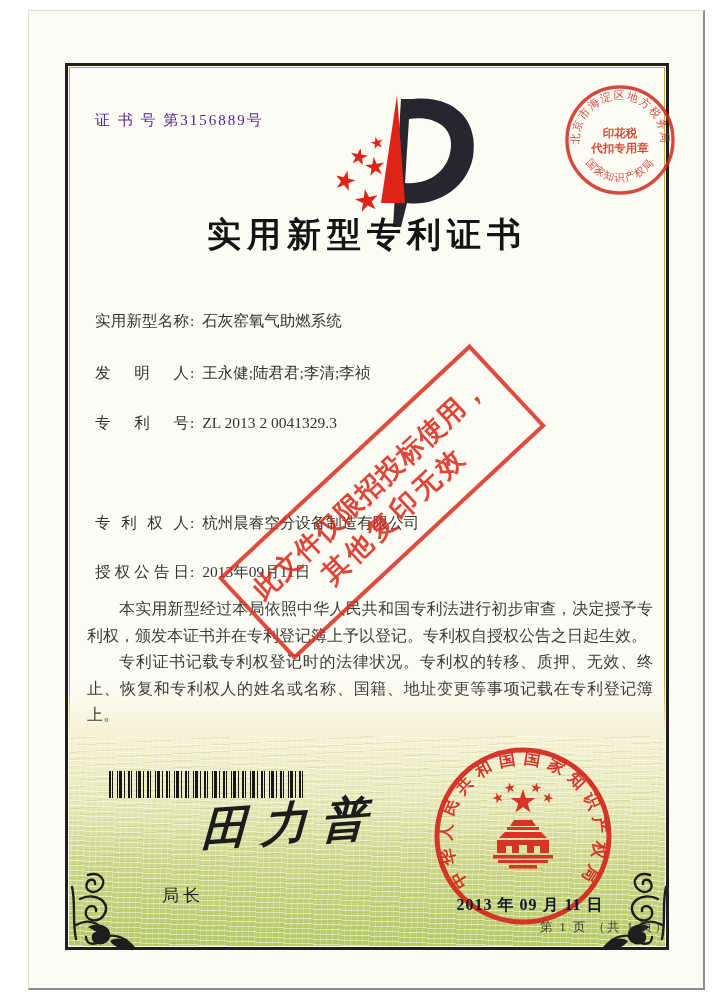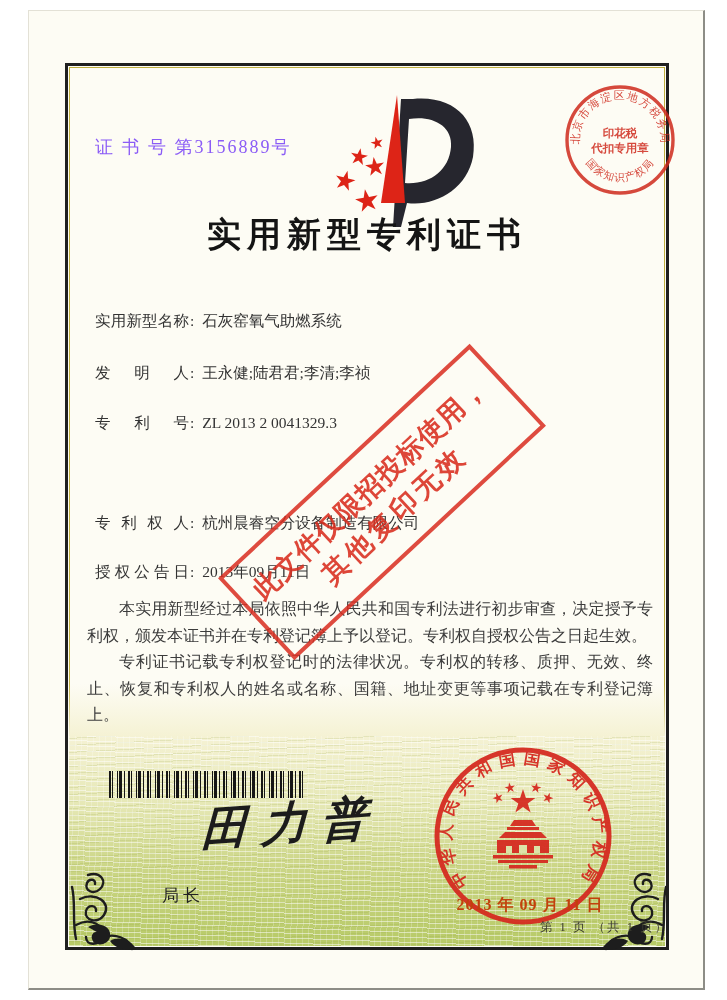--- a/index.html
+++ b/index.html
@@ -10,39 +10,39 @@
   .frame{position:absolute;left:36px;top:52px;width:604px;height:887px;border:3px solid #1f1f1f;box-sizing:border-box;}
   .frame-gold{position:absolute;inset:1px;border:1px solid #bfae3e;}
   .tint{position:absolute;left:1px;right:1px;bottom:211px;height:52px;
         background:linear-gradient(180deg,rgba(247,244,216,0) 0%,#f5f2d4 100%);}
   .green{position:absolute;left:1px;right:1px;bottom:1px;height:210px;
         background:
           repeating-linear-gradient(92deg,rgba(255,255,255,.22) 0 1px,transparent 1px 6px),
           repeating-linear-gradient(2deg,rgba(255,255,255,.5) 0 1px,transparent 1px 5px),
           repeating-linear-gradient(-3deg,rgba(150,165,70,.18) 0 1px,transparent 1px 7px),
           linear-gradient(180deg,#f5f2d4 0%,#e6e8b6 32%,#ccd687 62%,#b7ca67 100%);}
-  .cert-no{position:absolute;left:66px;top:124px;font-size:18px;letter-spacing:2px;color:#8b5cf6;}
+  .cert-no{position:absolute;left:66px;top:100px;font-size:15px;letter-spacing:2px;color:#4c1d95;}
   .title{position:absolute;left:36px;top:201px;width:604px;text-align:center;
          font-size:34px;font-weight:bold;letter-spacing:6px;color:#141414;}
   .row{position:absolute;left:66px;font-size:15.5px;color:#333;white-space:nowrap;}
   .row .lbl{display:inline-block;width:94px;text-align:justify;text-align-last:justify;}
   .row .sep{display:inline-block;margin:0 8px 0 1px;}
   .paras{position:absolute;left:58px;top:585px;width:566px;font-size:16px;line-height:26.5px;
          text-align:justify;color:#3c3c3c;}
   .paras p{margin:0;text-indent:2em;}
   .barcode{position:absolute;left:80px;top:760px;width:196px;height:27px;
          background:repeating-linear-gradient(90deg,#161616 0 2px,transparent 2px 3px,#161616 3px 4px,
            transparent 4px 8px,#161616 8px 9px,transparent 9px 10px,#161616 10px 13px,transparent 13px 15px,
            #161616 15px 16px,transparent 16px 19px);}
   .director{position:absolute;left:133px;top:838px;font-size:17px;letter-spacing:4px;color:#222;margin-top:35px;}
   .signature{position:absolute;left:172px;top:782px;font-size:46px;font-weight:bold;font-style:italic;
          letter-spacing:14px;color:#1c1c1c;transform:rotate(-4deg) skewX(-6deg);}
   .seal{position:absolute;left:400px;top:731px;width:188px;height:188px;opacity:.93;}
   .seal-date{position:absolute;left:408px;top:884px;width:186px;text-align:center;
-         font-size:16px;font-weight:bold;color:#c2410c;letter-spacing:1px;}
+         font-size:16px;font-weight:bold;color:#0f172a;letter-spacing:1px;}
   .footer{position:absolute;left:36px;top:908px;width:604px;text-align:right;
          font-size:12.5px;letter-spacing:2px;color:#3c3c30;}
   .watermark{position:absolute;left:181px;top:435px;width:336px;height:104px;
          border:4px solid rgba(216,44,30,.85);transform:rotate(-43deg);
          display:flex;flex-direction:column;justify-content:center;align-items:center;
          color:rgba(216,44,30,.88);font-weight:bold;z-index:9;}
   .watermark .w1{font-size:27px;letter-spacing:1px;white-space:nowrap;}
   .watermark .w2{font-size:27px;letter-spacing:4px;white-space:nowrap;}
   .logo{position:absolute;left:268px;top:74px;}
   .taxstamp{position:absolute;left:532px;top:70px;opacity:.85;}

